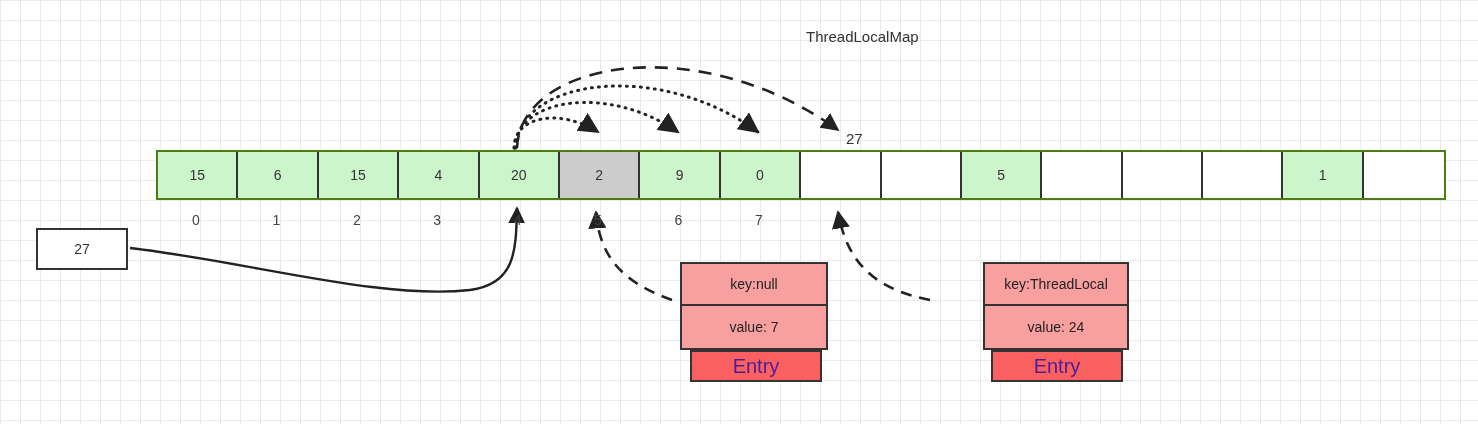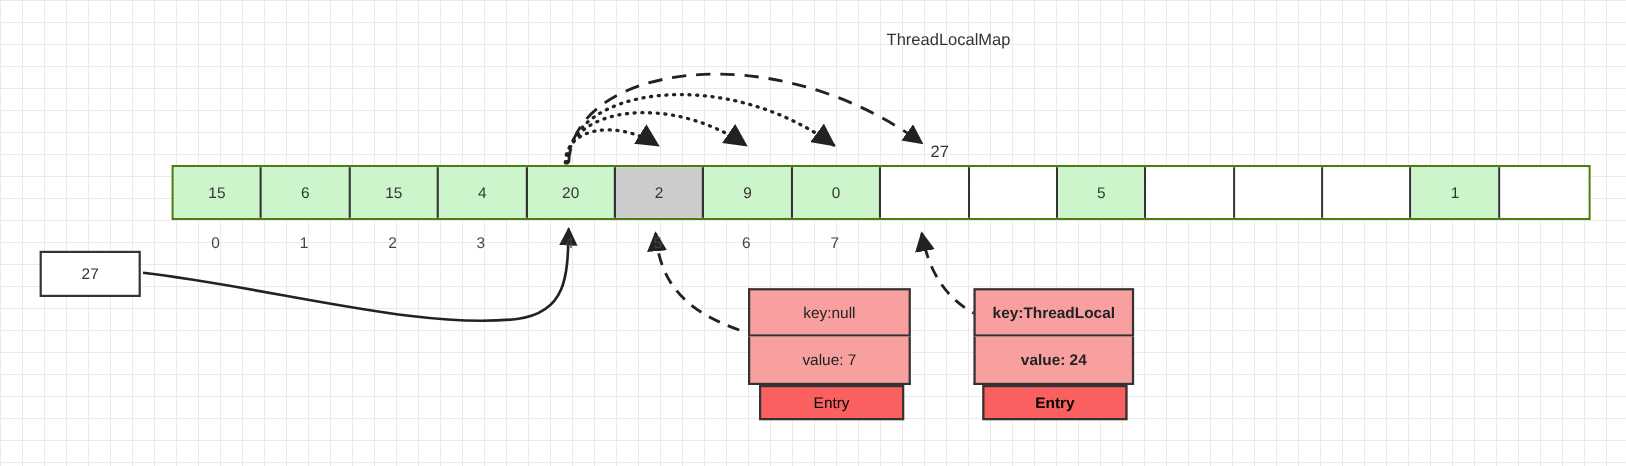--- a/index.html
+++ b/index.html
@@ -69,27 +69,27 @@
     display:flex;align-items:center;justify-content:center;
     font-size:14px;color:#222222;
     height:44px;
   }
   .entry .row.second{border-top:none;}
   .entry .foot{
     box-sizing:border-box;
     border:2px solid #333333;
     background:#fa6060;
     display:flex;align-items:center;justify-content:center;
-    font-size:14px;color:#000000;
+    font-size:20px;color:#4c1d95;
     height:32px;
   }
   #entry-a{left:670px;top:262px;padding-left:10px;}
   #entry-a .row{width:148px;}
   #entry-a .foot{width:132px;margin-left:10px;}
-  #entry-b{left:885px;top:262px;font-weight:bold;}
+  #entry-b{left:983px;top:262px;}
   #entry-b .row{width:146px;}
   #entry-b .foot{width:132px;margin-left:8px;}
 </style>
 </head>
 <body>
 
 <div id="canvas">
 
   <svg class="svg-layer" viewBox="0 0 1478 424" xmlns="http://www.w3.org/2000/svg">
     <defs>

